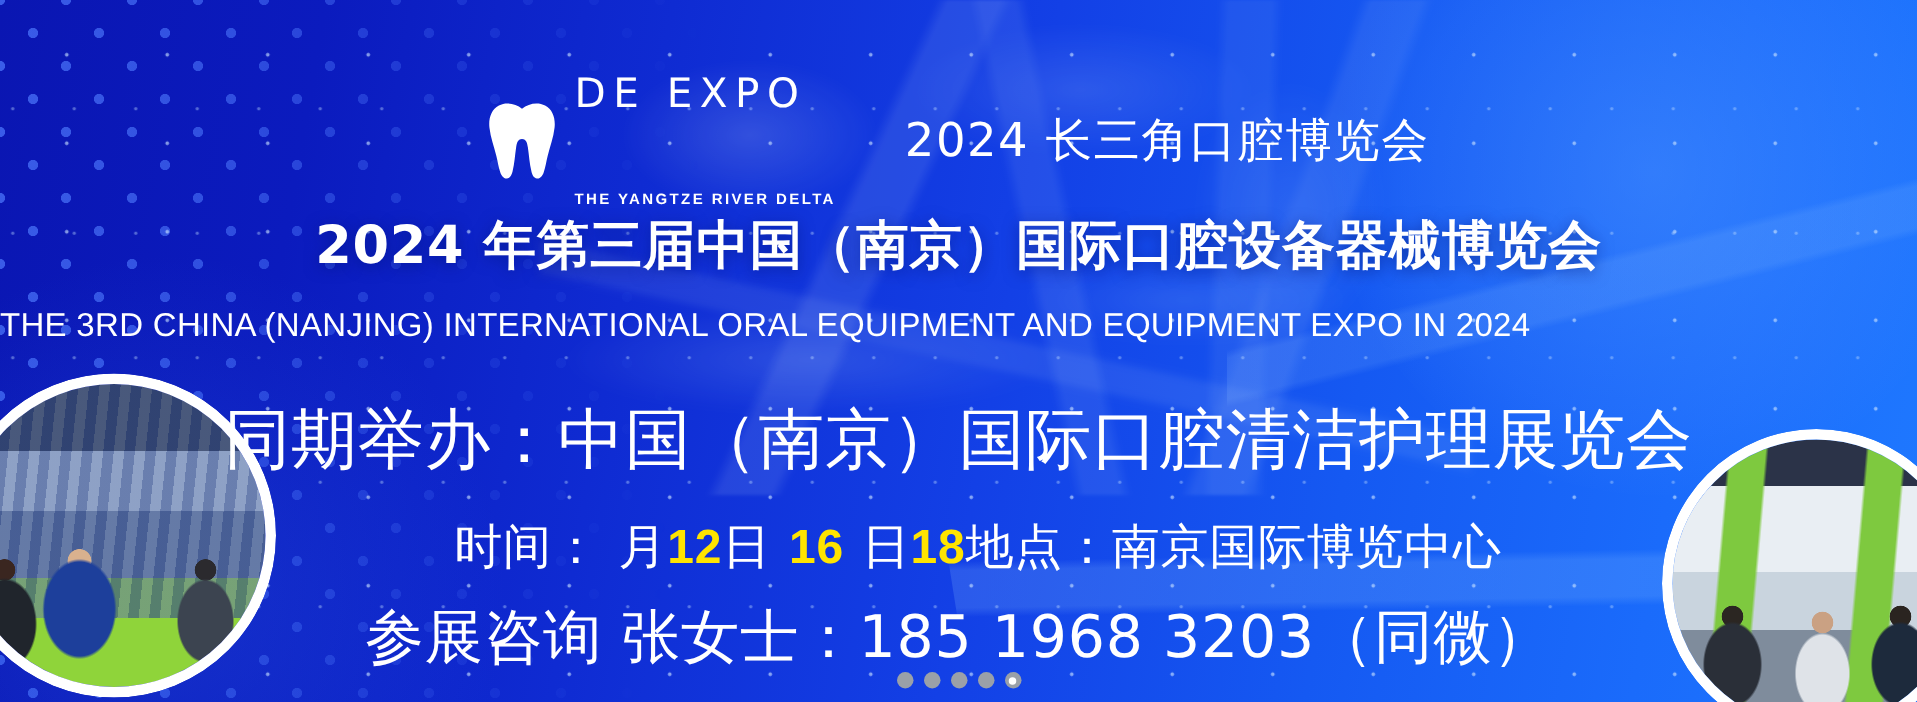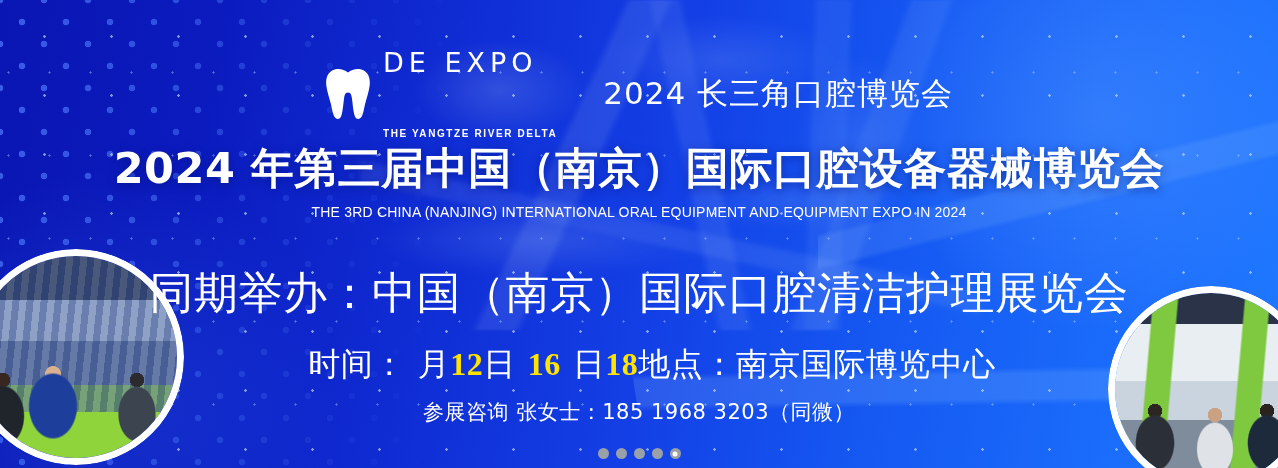--- a/index.html
+++ b/index.html
@@ -133,45 +133,45 @@
   .logo-sub{
     font-size:10px;font-weight:700;color:#ffffff;letter-spacing:1.6px;line-height:1;margin-top:48px;
   }
   #expo-cn{
     font-size:31px;color:#ffffff;letter-spacing:1px;white-space:nowrap;
     font-family:"DejaVu Sans","Liberation Sans",sans-serif;
   }
   
   #main-title{
     position:absolute;left:0;right:0;top:140px;text-align:center;z-index:5;
-    font-size:43px;font-weight:700;color:#ffffff;letter-spacing:.5px;white-space:nowrap;
+    font-size:35px;font-weight:700;color:#ffffff;letter-spacing:.5px;white-space:nowrap;
     font-family:"DejaVu Sans","Liberation Sans",sans-serif;
     text-shadow:0 2px 10px rgba(0,20,120,.55);
   }
   #sub-title-en{
-    position:absolute;left:0;right:0;top:204px;text-align:center;z-index:5;
-    font-size:14px;font-weight:400;color:#ffffff;letter-spacing:.2px;white-space:nowrap;
+    position:absolute;left:0;right:0;top:204px;text-align:left;z-index:5;
+    font-size:22px;font-weight:400;color:#ffffff;letter-spacing:.2px;white-space:nowrap;
     font-family:"Liberation Sans","DejaVu Sans",sans-serif;
   }
   #concurrent-line{
     position:absolute;left:0;right:0;top:264px;text-align:center;z-index:5;
     font-size:44px;color:#ffffff;letter-spacing:.5px;white-space:nowrap;
     font-family:"DejaVu Sans","Liberation Sans",sans-serif;
   }
   #info-line{
     position:absolute;left:0;right:0;top:343px;text-align:center;z-index:5;
     font-size:32px;color:#ffffff;letter-spacing:.5px;white-space:nowrap;
-    font-family:Liberation Serif, serif;
+    font-family:Liberation Sans, sans-serif;
     padding-left:26px;
   }
   #info-line .hl{color:#ffe400;font-weight:700;}
   #info-line .sp{display:inline-block;width:12px;}
   #contact-line{
     position:absolute;left:0;right:0;top:398px;text-align:center;z-index:5;
-    font-size:21px;color:#ffffff;letter-spacing:.5px;white-space:nowrap;
+    font-size:39px;color:#ffffff;letter-spacing:.5px;white-space:nowrap;
     font-family:"DejaVu Sans","Liberation Sans",sans-serif;
   }
   
   #carousel-dots{
     position:absolute;left:0;right:0;bottom:9px;z-index:6;
     display:flex;justify-content:center;align-items:center;gap:7px;
   }
   .cdot{width:11px;height:11px;border-radius:50%;background:#9aa0a8;cursor:pointer;}
   .cdot.active{
     background:#9aa0a8;position:relative;

